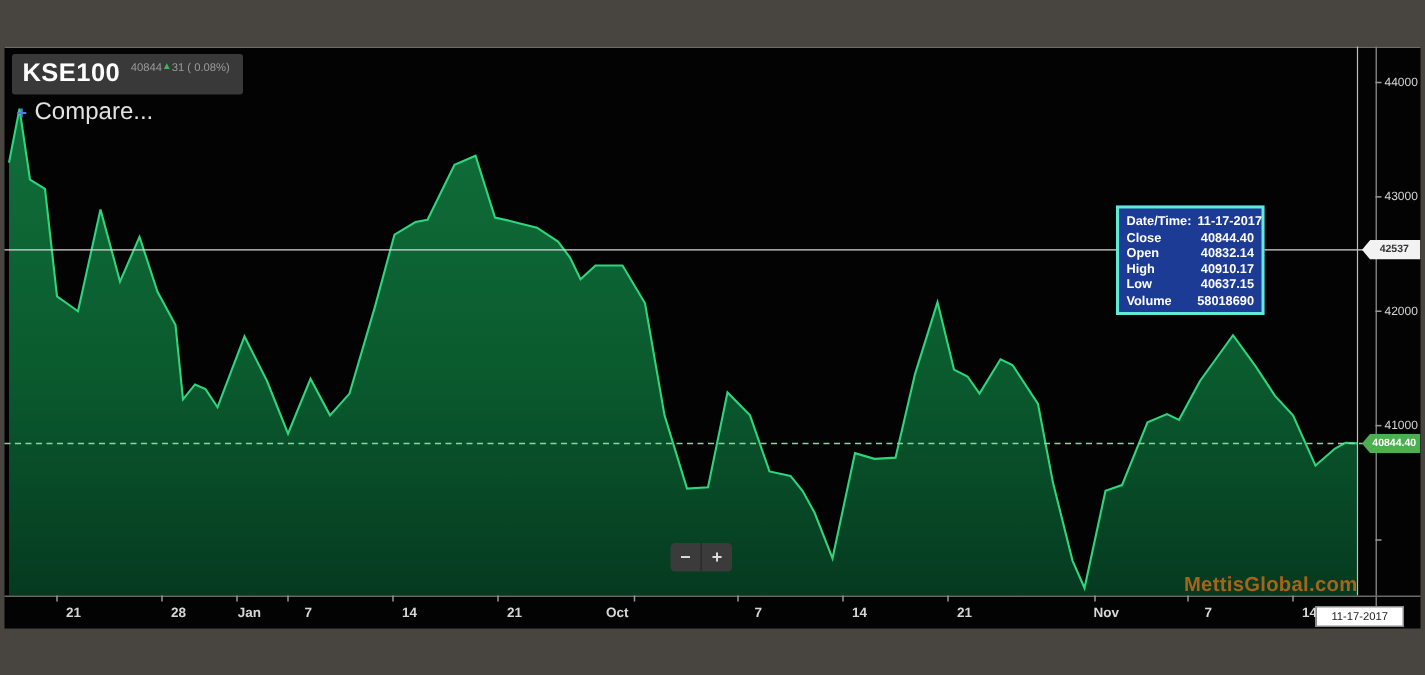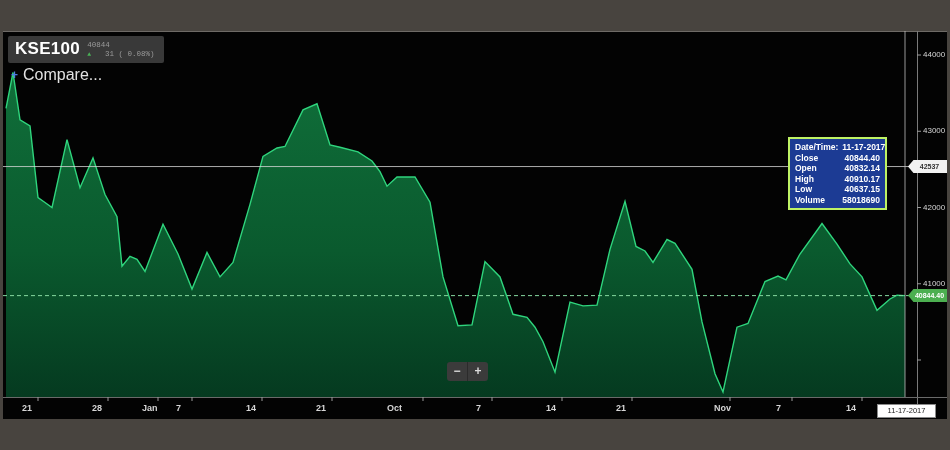--- a/index.html
+++ b/index.html
@@ -3,43 +3,43 @@
 <meta charset="utf-8">
 <style>
   html,body{margin:0;padding:0;background:#222;}
   .screen{position:relative;width:950px;height:450px;background:#48443f;overflow:hidden;
           font-family:"Liberation Sans","DejaVu Sans",sans-serif;}
   .chart-area{position:absolute;left:3px;top:31px;width:944px;height:387px;background:#030303;
               border-top:1px solid #6e6a66;}
   svg.plot{position:absolute;left:0;top:0;width:950px;height:450px;}
 
   
-  .sym-badge{position:absolute;left:8px;top:36px;display:flex;align-items:center;gap:7px;
+  .sym-badge{position:absolute;left:8px;top:36px;display:flex;align-items:flex-start;gap:7px;
              background:rgba(62,62,62,.92);padding:3px 9px 4px 7px;border-radius:2px;z-index:5;}
   .sym-name{font-size:17px;font-weight:700;color:#fff;letter-spacing:.3px;}
-  .sym-info{display:flex;flex-direction:column;line-height:9px;padding-top:1px;font-family:Liberation Mono, monospace;}
+  .sym-info{display:flex;flex-direction:row;line-height:9px;padding-top:1px;}
   .sym-last{font-size:7.5px;color:#9a9a9a;}
-  .sym-chg{font-size:7.5px;color:#9a9a9a;display:flex;align-items:center;gap:14px;}
+  .sym-chg{font-size:7.5px;color:#9a9a9a;display:flex;align-items:center;gap:0;}
   .up-arrow{color:#49b257;font-size:6.5px;}
 
   .compare{position:absolute;left:11px;top:66px;display:flex;align-items:center;gap:5px;
            cursor:pointer;z-index:5;}
   .compare-plus{color:#4f7ce0;font-size:12px;font-weight:700;line-height:10px;}
   .compare-label{color:#e2e2e2;font-size:16px;}
 
   
-  .tooltip{position:absolute;left:788px;top:137px;width:99px;box-sizing:border-box;
-           background:#1c3b94;border:2px solid #bef264;padding:3px 5px;z-index:6;}
+  .tooltip{position:absolute;left:744px;top:137px;width:99px;box-sizing:border-box;
+           background:#1c3b94;border:2px solid #5eead4;padding:3px 5px;z-index:6;}
   .t-row{display:flex;justify-content:space-between;font-size:8.5px;font-weight:700;
          color:#fff;line-height:10.5px;white-space:nowrap;}
   .t-label{padding-right:4px;}
   .t-value{text-align:right;}
 
   
-  .x-label{position:absolute;top:402px;width:32px;text-align:left;font-size:9px;
+  .x-label{position:absolute;top:402px;width:32px;text-align:right;font-size:9px;
            font-weight:700;color:#d6d6d6;line-height:12px;}
   .y-label{position:absolute;left:923px;font-size:8px;color:#d6d6d6;line-height:10px;}
 
   
   .price-marker{position:absolute;left:908px;width:39px;height:13px;line-height:13px;
                 font-size:7px;font-weight:700;text-align:center;padding-left:4px;
                 box-sizing:border-box;z-index:7;
                 clip-path:polygon(0 50%,14% 0,100% 0,100% 100%,14% 100%);}
   .marker-white{background:#f2f2f2;color:#333;}
   .marker-green{background:#4caf50;color:#fff;}
@@ -174,14 +174,15 @@
   <div id="marker-upper" class="price-marker marker-white" style="top: 160.054px;">42537</div>
   <div id="marker-lower" class="price-marker marker-green" style="top: 289.114px;">40844.40</div>
 
   <div class="date-box">11-17-2017</div>
 
   <div class="zoom-ctrl">
     <span class="zoom-btn">−</span>
     <span class="zoom-btn">+</span>
   </div>
 
+  <div class="watermark">MettisGlobal.com</div>
 
 </div>
 
 </body></html>

